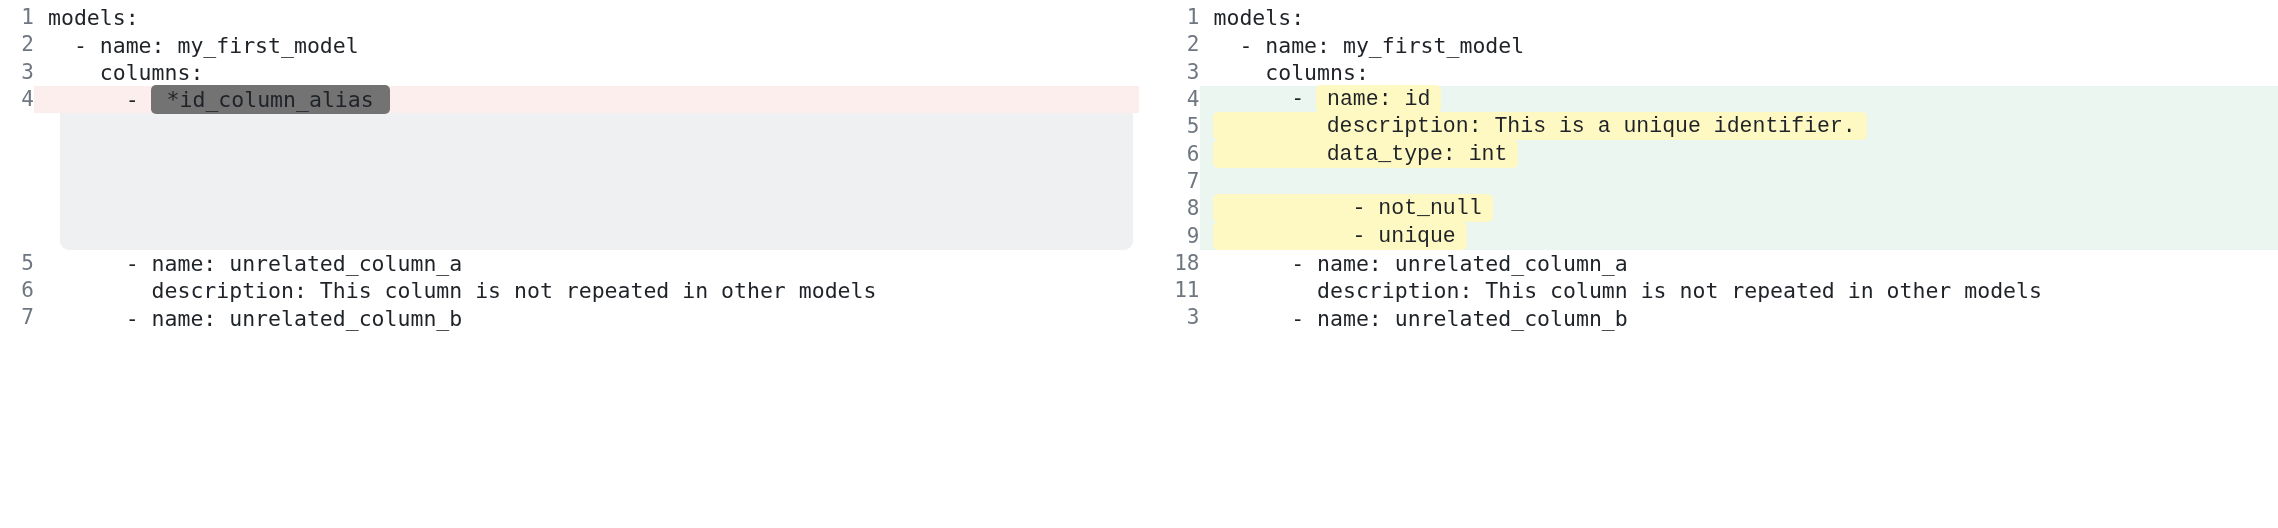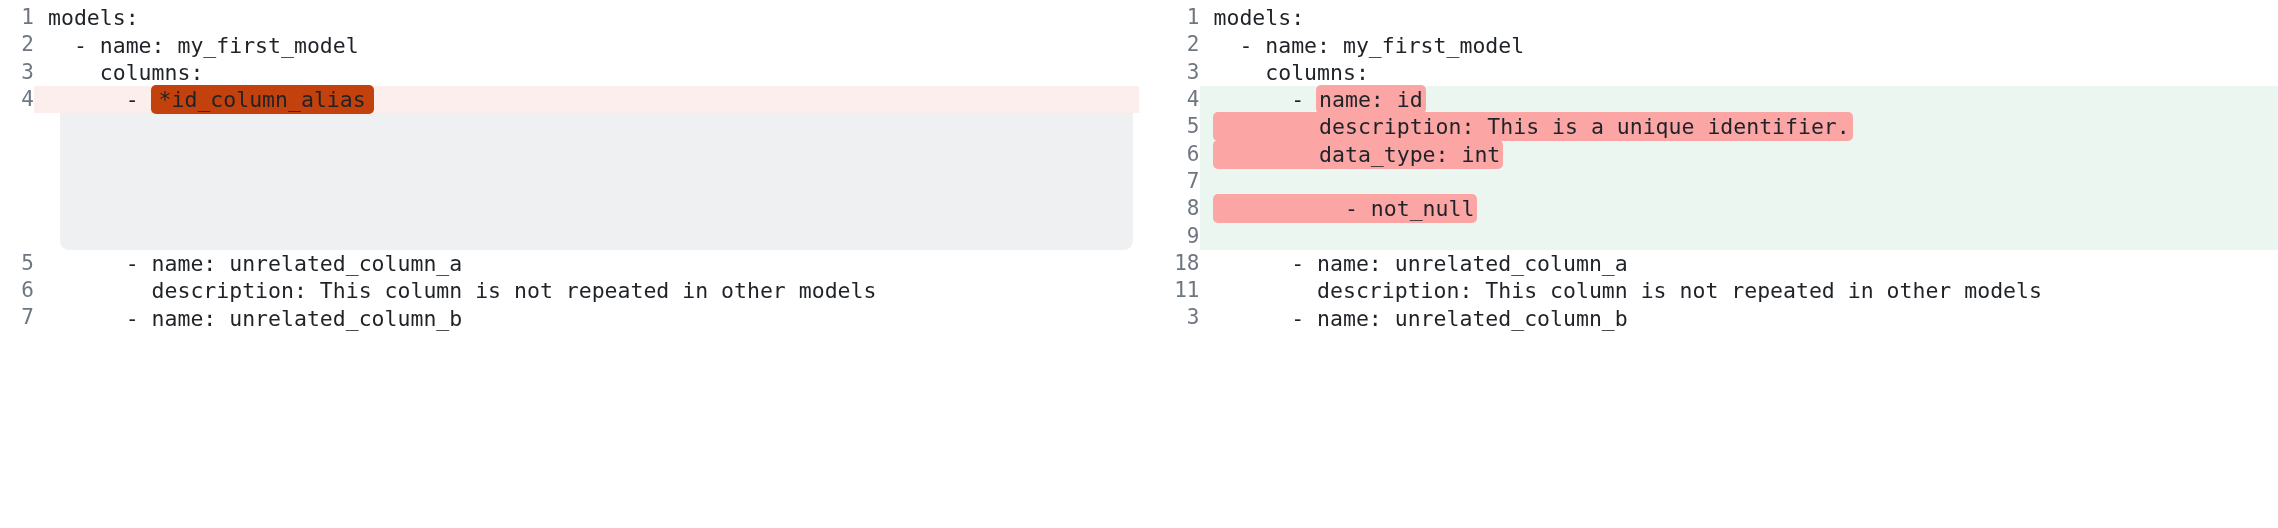--- a/index.html
+++ b/index.html
@@ -85,30 +85,31 @@
     z-index: 2;
     font-size: 21.5px;
     line-height: 27px;
     color: #1f2328;
     white-space: pre;
     font-family: "DejaVu Sans Mono", "Liberation Mono", monospace;
     letter-spacing: 0px;
   }
 
   .code .hl-del {
-    background: #c2410c;
+    background: #737373;
     border-radius: 5px;
-    padding: 2px 8px;
+    padding: 2px 16px;
     margin: -2px -1px;
   }
   .code .hl-add {
-    background: #fca5a5;
+    background: #fef9c3;
     border-radius: 5px;
-    padding: 2px 3px;
+    padding: 2px 11px;
     margin: -2px -1px;
+    font-family: Liberation Mono, monospace;
   }
 
   
   .row.del .rowbg { background: #fdeeee; }
   .row.add .rowbg { background: #eaf6ef; }
   .row.ctx .rowbg { background: transparent; }
 
   
   .filler {
     position: absolute;
@@ -239,20 +240,21 @@
           <div class="gutter">8</div>
           <div class="codecell">
             <div class="rowbg"></div>
             <div class="code"><span class="hl-add">          - not_null</span></div>
           </div>
         </div>
         <div class="row add">
           <div class="gutter">9</div>
           <div class="codecell">
             <div class="rowbg"></div>
+            <div class="code"><span class="hl-add">          - unique</span></div>
           </div>
         </div>
         <div class="row ctx">
           <div class="gutter">18</div>
           <div class="codecell">
             <div class="rowbg"></div>
             <div class="code">      - name: unrelated_column_a</div>
           </div>
         </div>
         <div class="row ctx">

